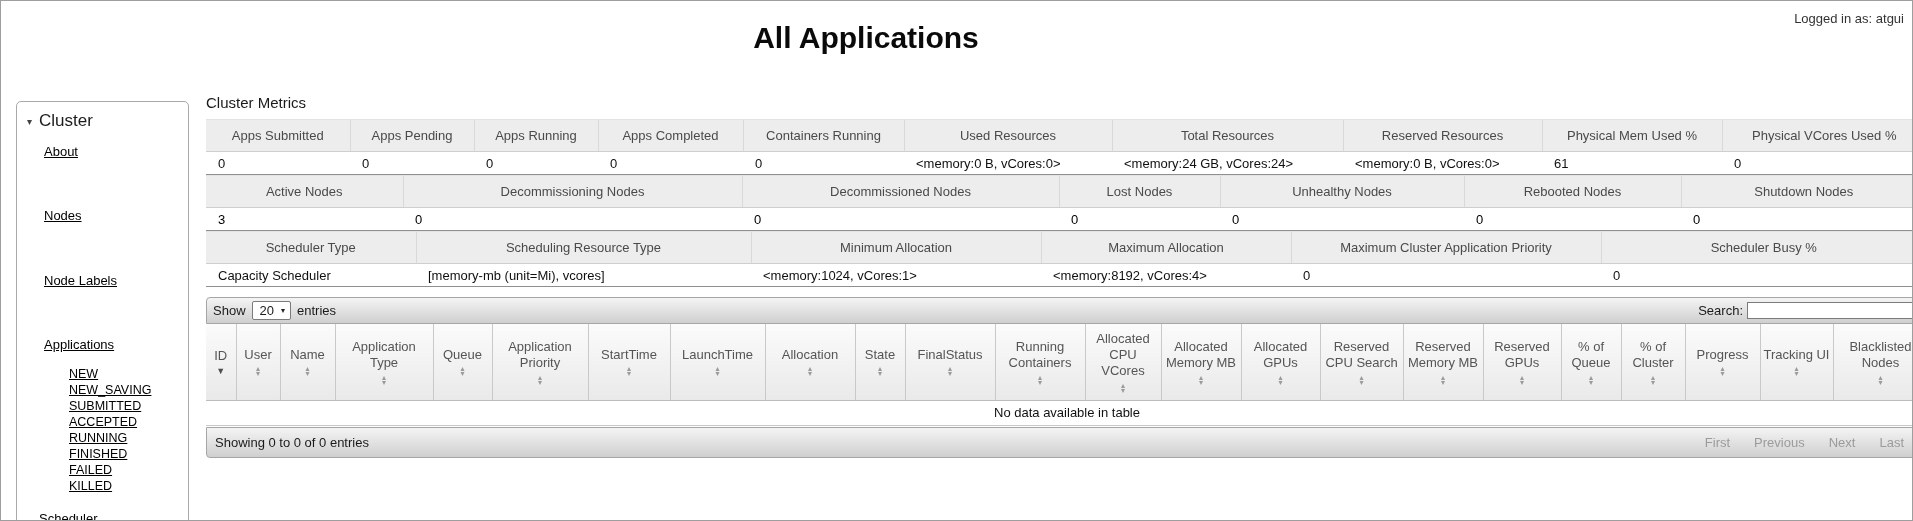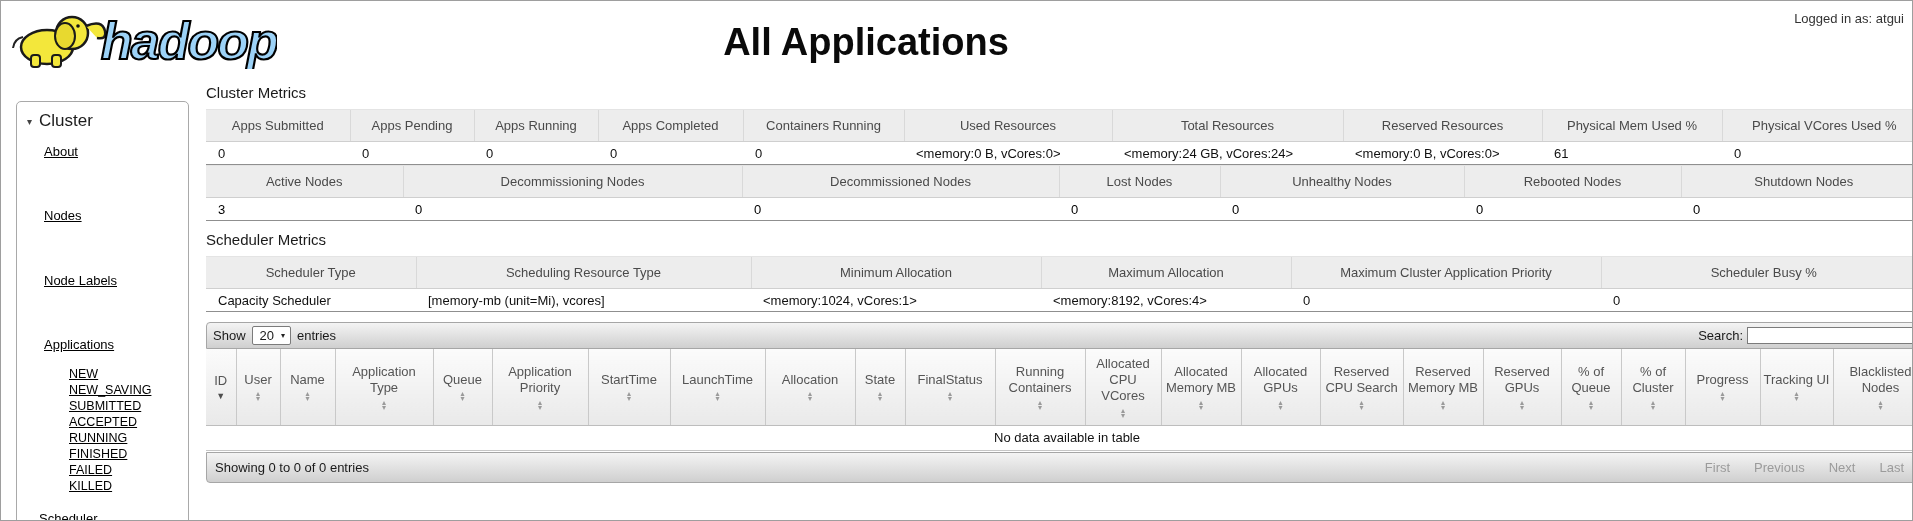--- a/index.html
+++ b/index.html
@@ -6,36 +6,36 @@
   html,body { margin:0; padding:0; background:#fff; }
   .page {
     position:relative; width:1913px; height:521px;
     border:1px solid #9e9e9e; background:#fff; overflow:hidden;
     font-family:"Liberation Sans", sans-serif; color:#111;
   }
   
   .logo { position:absolute; left:8px; top:4px; }
   .login-info { position:absolute; top:10px; right:8px; font-size:13px; color:#333; white-space:nowrap; }
   .page-title { position:absolute; top:20px; left:0; width:1730px; margin:0; text-align:center;
-                font-size:38px; font-weight:bold; color:#0a0a0a; }
+                font-size:30px; font-weight:bold; color:#0a0a0a; }
   
   .sidebar { position:absolute; left:15px; top:100px; width:173px; }
   .side-box { border:1px solid #a9a9a9; border-radius:5px; background:#fff; padding:9px 0 18px; }
   .side-title { display:flex; align-items:center; gap:7px; padding-left:10px; font-size:17px; color:#1c1c1c; cursor:pointer; }
   .caret { font-size:10px; color:#444; }
   .nav-links { margin:13px 0 0 27px; display:flex; flex-direction:column;gap:48px; }
   .nav-links a, .nav-states a, .scheduler-link { color:#000; text-decoration:underline; font-size:13px; line-height:1.25; cursor:pointer; }
   .nav-states { margin:13px 0 0 52px; display:flex; flex-direction:column; }
   .nav-states a { font-size:12.5px; line-height:1.28; }
   .scheduler-link { display:inline-block; margin:17px 0 0 22px; }
   .tools-box { margin-top:10px; border:1px solid #a9a9a9; border-radius:5px;
                background:linear-gradient(#fdfdfd,#e9e9e9); padding:6px 0 8px 10px;
                display:flex; align-items:center; gap:7px; font-size:17px; color:#1c1c1c; cursor:pointer; }
   
-  .main { position:absolute; left:205px; top:82px; width:1708px; overflow:hidden; }
+  .main { position:absolute; left:205px; top:92px; width:1708px; overflow:hidden; }
   h2.sec { font-size:15px; font-weight:500; color:#1a1a1a; margin:10px 0 8px; }
   h2.sec.first { margin-top:1px; }
   table.metrics { border-collapse:collapse; table-layout:fixed; width:1720px; font-size:13px; }
   table.metrics th { background:#ededed; color:#4a4a4a; font-weight:400; height:22px; text-align:center;
     border-left:1px solid #d9d9d9; border-top:1px solid #e4e4e4; border-bottom:1px solid #cfcfcf;
     padding:8px 2px; white-space:nowrap; overflow:hidden; }
   table.metrics th:first-child { border-left:none; }
   table.metrics td { height:23px; padding:0 0 0 12px; color:#101010; border-bottom:1px solid #8f8f8f;
     white-space:nowrap; overflow:hidden; }
   table.metrics td a { color:#000; }
@@ -61,35 +61,20 @@
   td.empty { text-align:center; height:25px; color:#111; background:#fff; border-bottom:1px solid #c6c6c6; }
   .dt-footer { height:31px; border-radius:0 0 4px 4px; padding:0 8px; margin-top:1px; }
   .paginate { margin-left:auto; display:flex; gap:2px; margin-right:2px; }
   .paginate span { color:#9b9b9b; padding:2px 11px; cursor:default; }
 </style>
 </head>
 <body>
 
 <div class="page">
 
-  <div class="logo">
-    <svg width="268" height="64" viewBox="0 0 268 64">
-      <g>
-        <path d="M14 32 q-9 2 -10 11" stroke="#222" stroke-width="2" fill="none"></path>
-        <ellipse cx="38" cy="42" rx="26" ry="17" fill="#f3e73b" stroke="#1a1a1a" stroke-width="2.5"></ellipse>
-        <rect x="22" y="50" width="9" height="12" rx="3" fill="#f3e73b" stroke="#1a1a1a" stroke-width="2"></rect>
-        <rect x="43" y="50" width="9" height="12" rx="3" fill="#f3e73b" stroke="#1a1a1a" stroke-width="2"></rect>
-        <circle cx="63" cy="28" r="16" fill="#f3e73b" stroke="#1a1a1a" stroke-width="2.5"></circle>
-        <path d="M77 21 q16 -7 19 5 q2 9 -8 7" fill="#f3e73b" stroke="#1a1a1a" stroke-width="2.5"></path>
-        <ellipse cx="56" cy="31" rx="10" ry="13" fill="#e8d92f" stroke="#1a1a1a" stroke-width="2"></ellipse>
-        <circle cx="69" cy="21" r="1.8" fill="#111"></circle>
-      </g>
-      <text x="92" y="54" font-size="52" font-style="italic" font-weight="bold" fill="#9cd2f7" stroke="#000" stroke-width="2.2" letter-spacing="-2">hadoop</text>
-    </svg>
-  </div>
   <h1 class="page-title">All Applications</h1>
   <div class="login-info">Logged in as: atgui</div>
 
   <div class="sidebar">
     <div class="side-box">
       <div class="side-title">
         <span class="caret">▾</span>
         <span>Cluster</span>
       </div>
       <div class="nav-links">
@@ -189,21 +174,20 @@
         <td><a>0</a></td>
         <td><a>0</a></td>
         <td><a>0</a></td>
         <td><a>0</a></td>
         <td><a>0</a></td>
         <td><a>0</a></td>
       </tr>
         </tbody>
     </table>
 
-    <h2 class="sec">Scheduler Metrics</h2>
     <table class="metrics">
       <colgroup>
         <col style="width:210px">
           <col style="width:335px">
           <col style="width:290px">
           <col style="width:250px">
         <col style="width:310px">
           <col style="width:325px">
       </colgroup>
       <thead>

